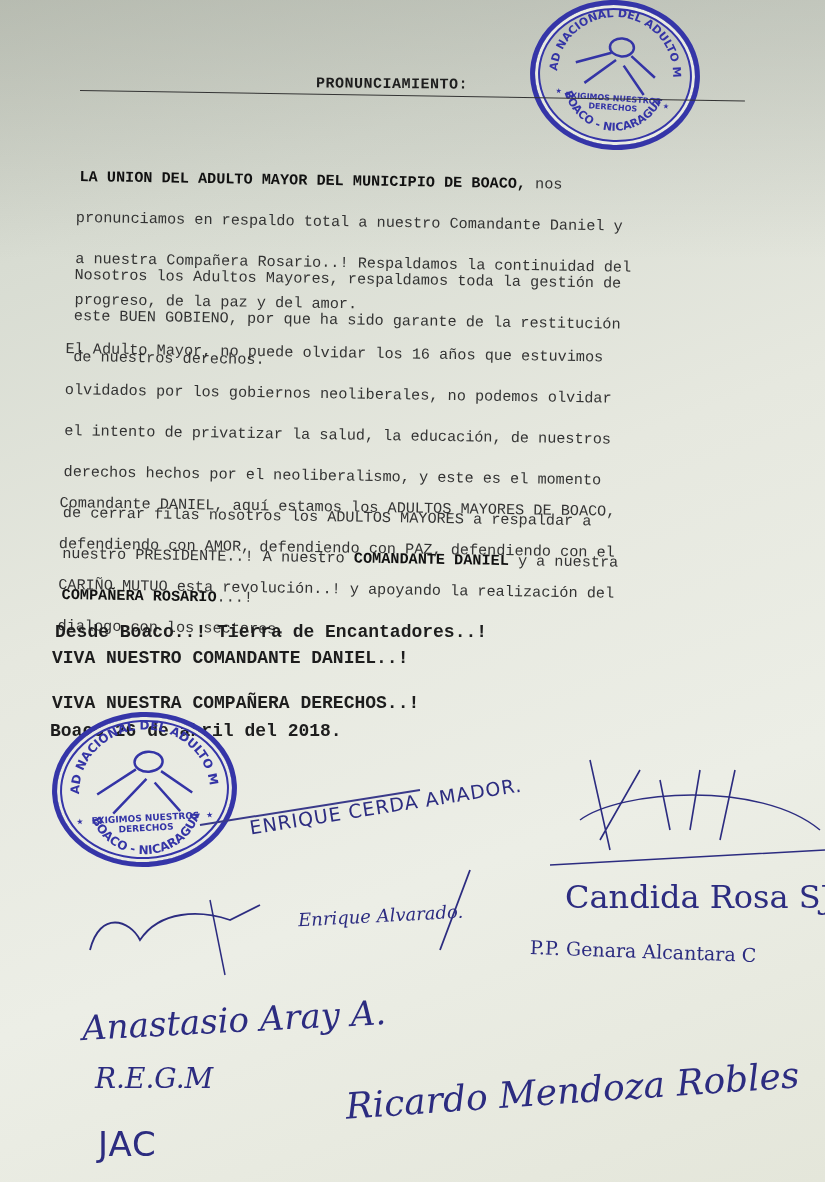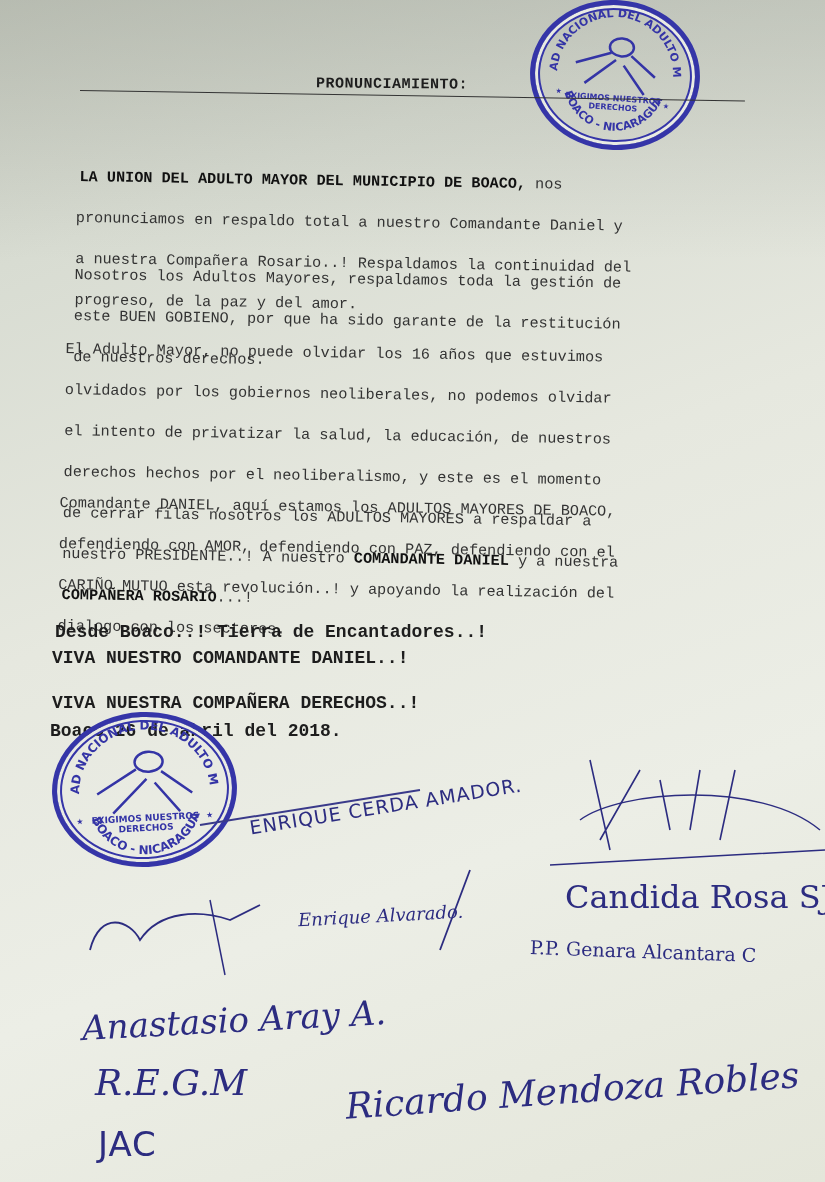--- a/index.html
+++ b/index.html
@@ -134,15 +134,15 @@
   <path d="M90,950 C100,910 130,920 140,940 C160,910 200,910 230,920 L260,905" stroke="#2c2c80" stroke-width="1.8" fill="none"></path>
   <path d="M210,900 L225,975" stroke="#2c2c80" stroke-width="1.5" fill="none"></path>
   <path d="M470,870 L440,950" stroke="#2c2c80" stroke-width="1.8" fill="none"></path>
 </svg>
 
 <div class="sig sig-print" style="left:248px; top:795px; font-size:19px; transform:rotate(-9deg);">ENRIQUE CERDA AMADOR.</div>
 <div class="sig" style="left:565px; top:878px; font-size:32px; font-style:normal;">Candida Rosa SJ</div>
 <div class="sig" style="left:530px; top:940px; font-size:19px; font-style:normal; transform:rotate(2deg);">P.P. Genara Alcantara C</div>
 <div class="sig" style="left:298px; top:905px; font-size:18px; transform:rotate(-3deg);">Enrique Alvarado.</div>
 <div class="sig" style="left:82px; top:1000px; font-size:34px; transform:rotate(-3deg);">Anastasio Aray A.</div>
-<div class="sig" style="left:95px; top:1062px; font-size:36px;">R.E.G.M</div>
+<div class="sig" style="left:95px; top:1062px; font-size:28px;">R.E.G.M</div>
 <div class="sig sig-print" style="left:98px; top:1124px; font-size:34px; font-style:normal;">JAC</div>
 <div class="sig" style="left:345px; top:1070px; font-size:36px; transform:rotate(-4deg);">Ricardo Mendoza Robles</div>
 
 </body></html>

